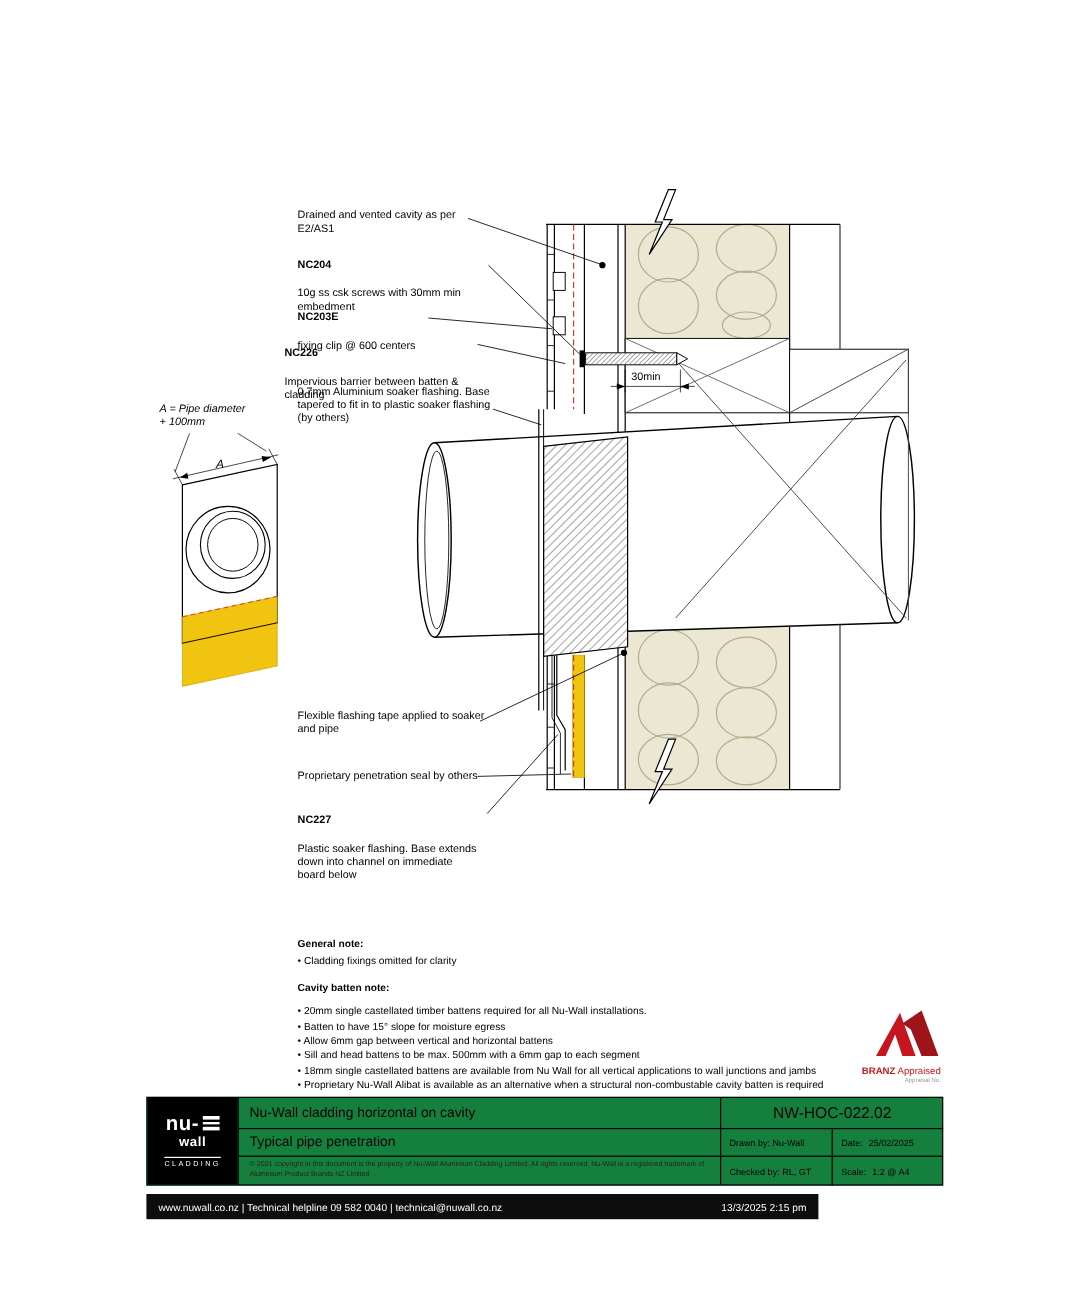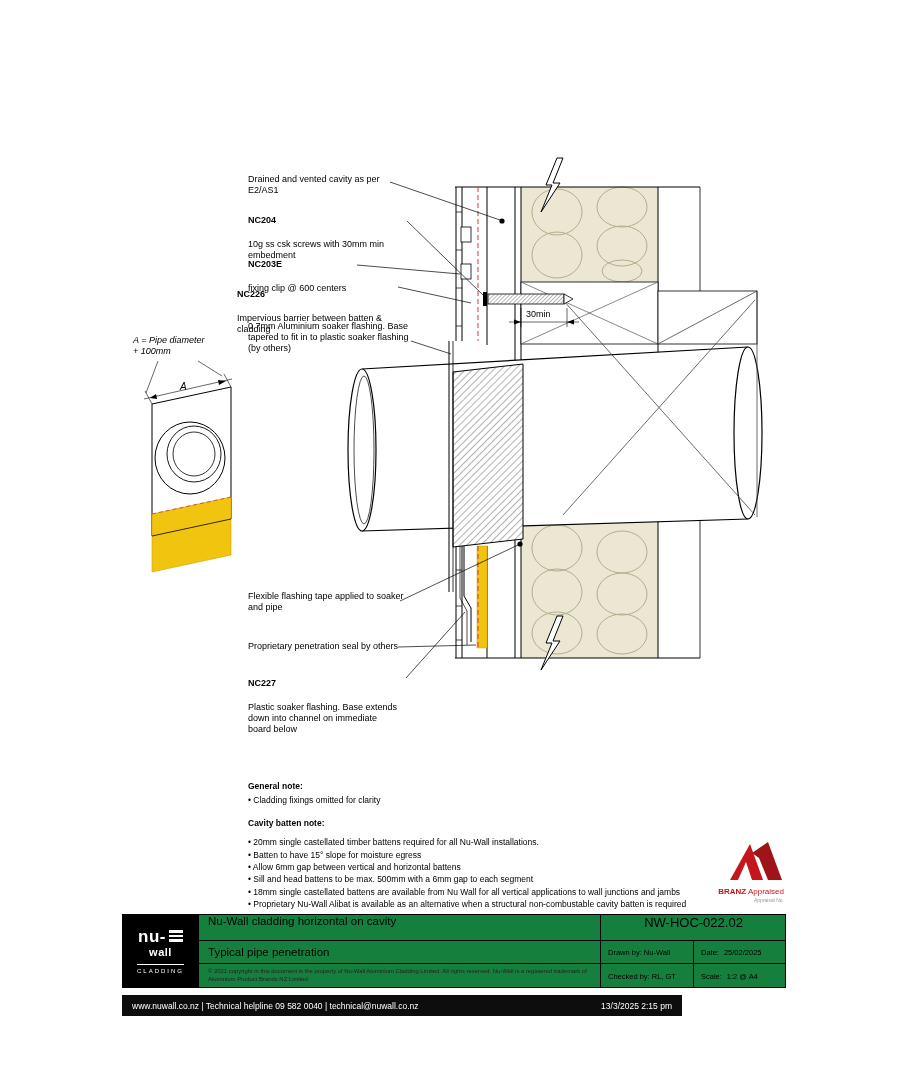--- a/index.html
+++ b/index.html
@@ -24,21 +24,21 @@
   
   .tb{position:absolute;left:122px;top:914px;width:664px;height:74px;border:1.5px solid #000;background:#15803d}
   .tb-logo{position:absolute;left:0;top:0;width:75px;height:100%;background:#000;color:#fff;display:flex;flex-direction:column;align-items:center;justify-content:center}
   .tb-logo .l1{display:flex;align-items:center;gap:3px;font-weight:700;font-size:17px;line-height:15px;letter-spacing:.5px}
   .logo-bars{display:flex;flex-direction:column;gap:2px}
   .logo-bars i{display:block;width:14px;height:2.5px;background:#fff}
   .tb-logo .l2{font-weight:700;font-size:11px;line-height:16px;letter-spacing:.5px}
   .tb-logo .l3{font-size:6px;letter-spacing:2px;margin-top:4px;border-top:1px solid #fff;padding-top:3px}
   .tb-mid{position:absolute;left:75px;top:0;width:403px;height:100%;border-left:1.2px solid #000;border-right:1.2px solid #000}
   .tb-right{position:absolute;left:478px;top:0;width:185px;height:100%}
-  .tb-row1{height:26px;border-bottom:1.2px solid #000;display:flex;align-items:flex-start}
+  .tb-row1{height:26px;border-bottom:1.2px solid #000;display:flex;align-items:center}
   .tb-row2{height:23px;border-bottom:1.2px solid #000;display:flex;align-items:center}
   .tb-row3{height:24px;display:flex;align-items:center}
   .tb-mid .t{font-size:11.5px;padding-left:9px}
   .tb-mid .copy{font-size:5.9px;line-height:1.3;padding:2px 9px;color:#222}
   .tb-right .doc{width:100%;text-align:center;font-size:13px}
   .cellL{width:93px;height:100%;display:flex;align-items:center;padding-left:7px;font-size:7.5px;border-right:1.2px solid #000}
   .cellR{width:92px;height:100%;display:flex;align-items:center;padding-left:7px;font-size:7.5px;gap:5px}
   
   .footerbar{position:absolute;left:122px;top:995px;width:560px;height:21px;background:#0d0d0d;color:#fff;font-size:8.5px;display:flex;align-items:center;justify-content:space-between;padding:0 10px}
 </style>

